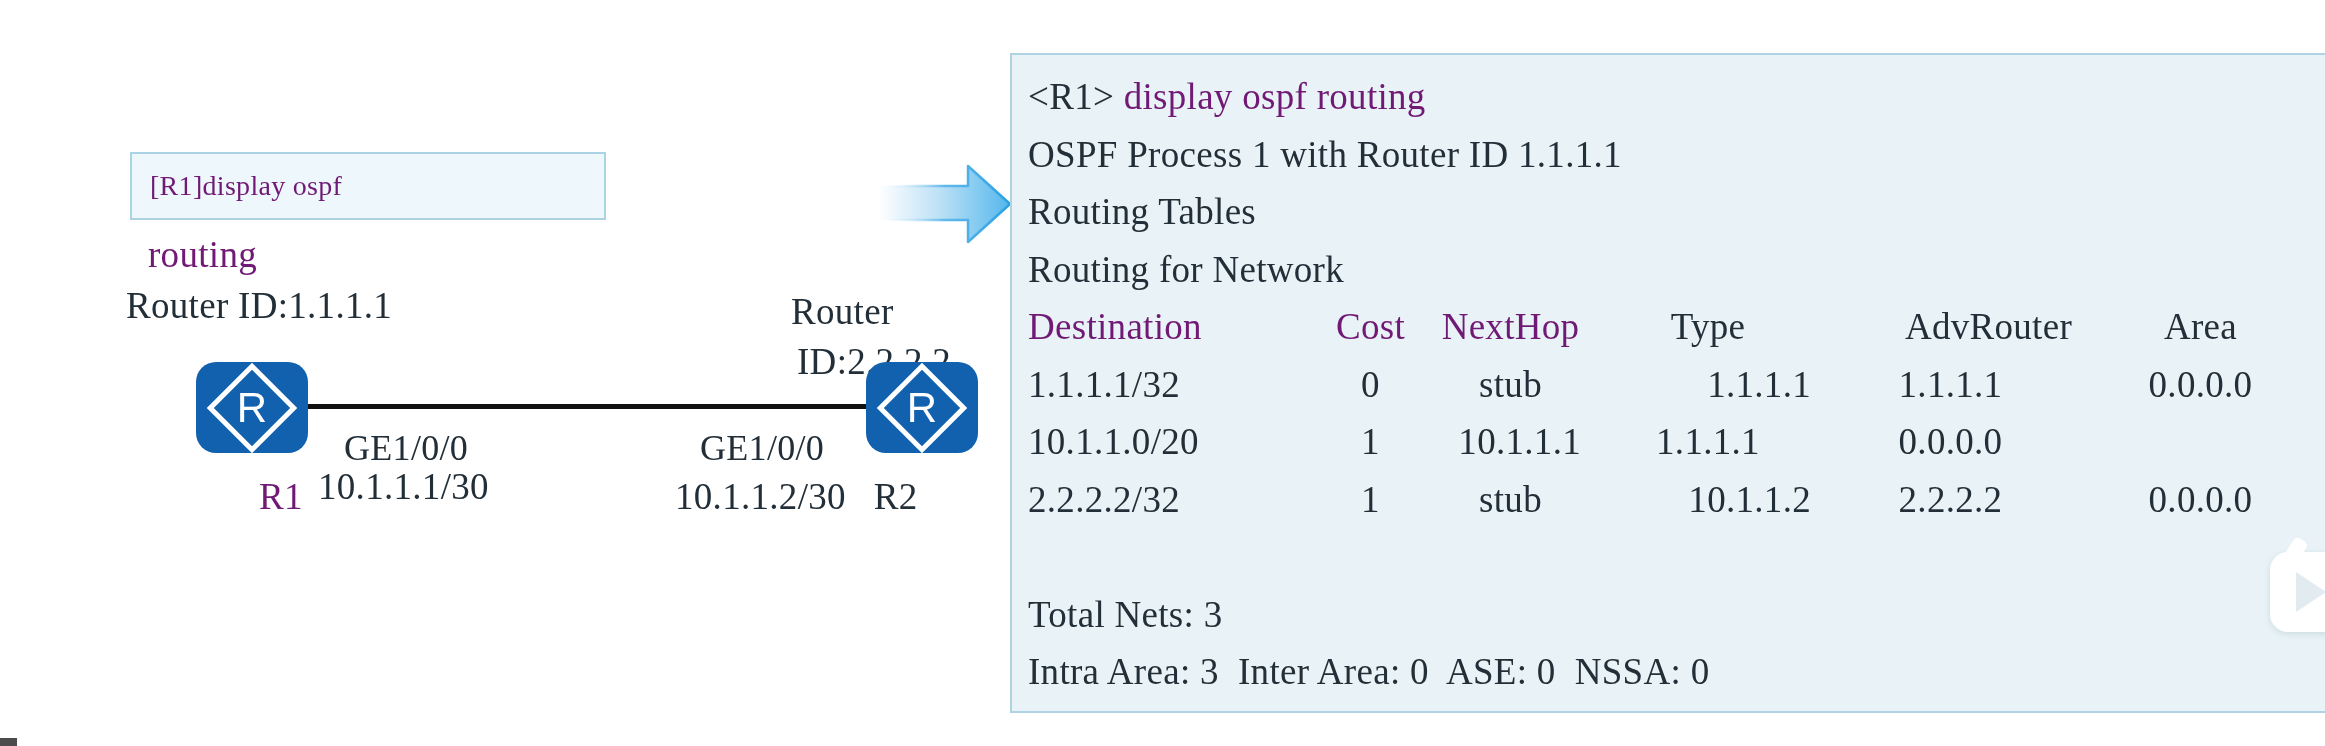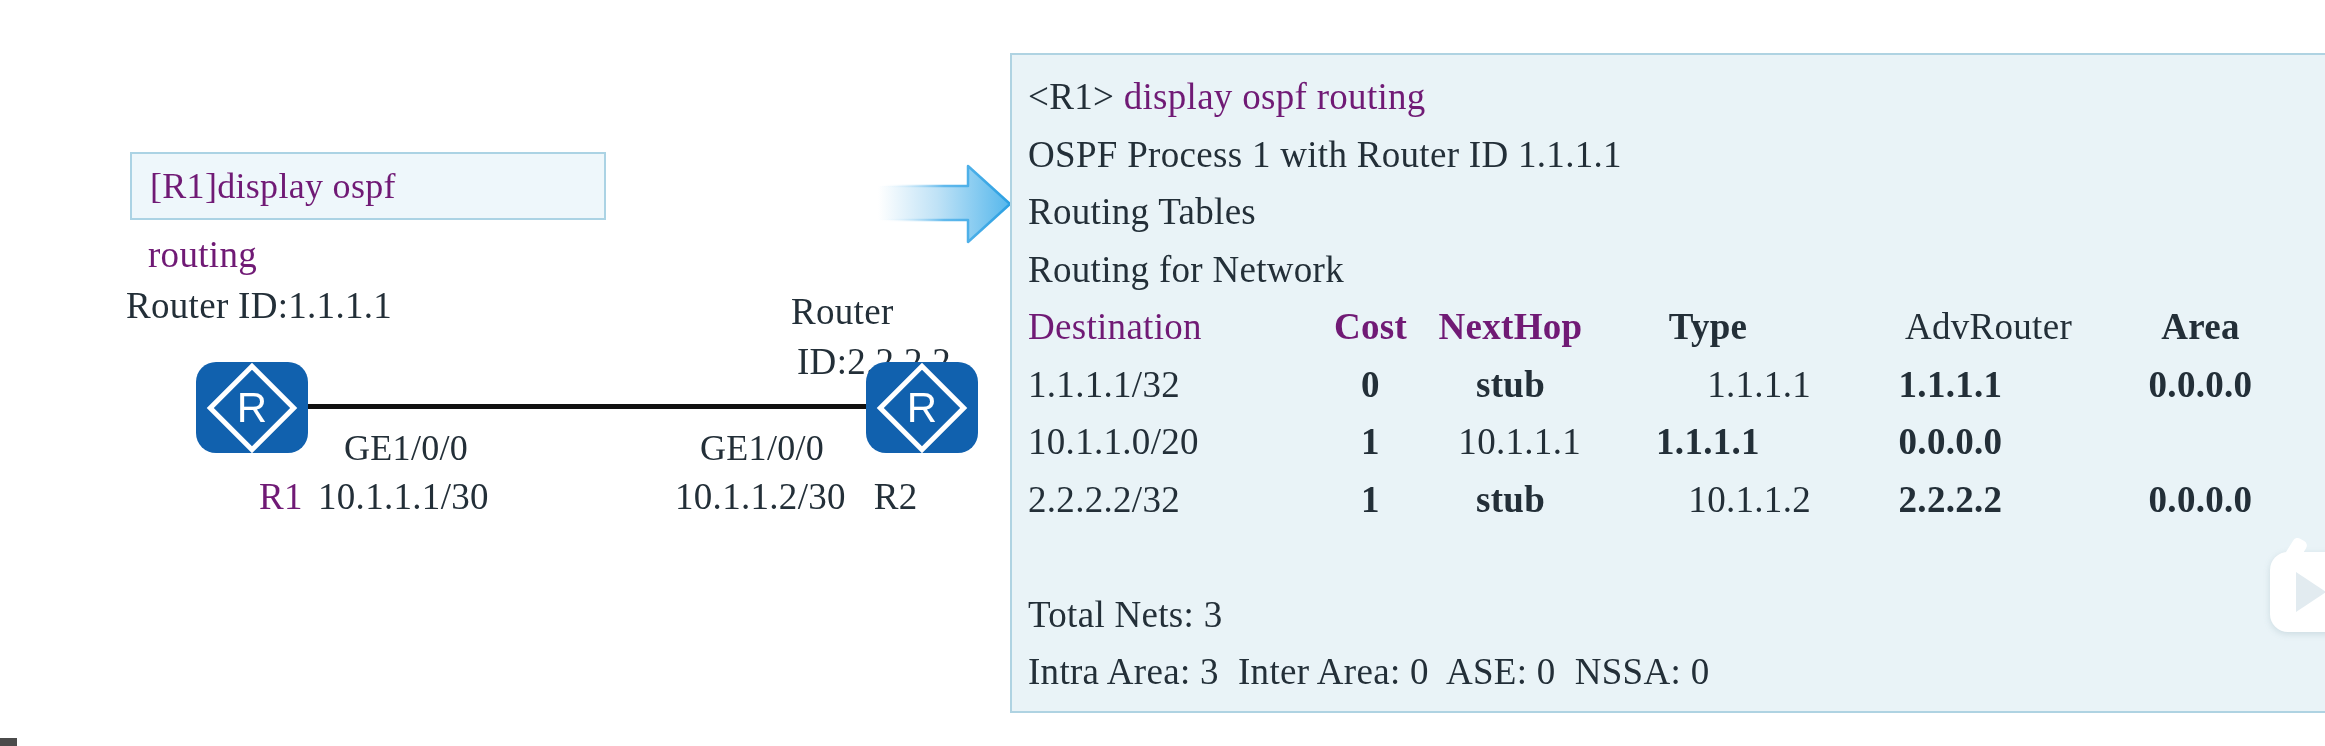--- a/index.html
+++ b/index.html
@@ -12,21 +12,21 @@
   .abs{position:absolute;}
   .txt{font-size:37px;line-height:46px;letter-spacing:.3px;white-space:nowrap;}
   .salmon{color:#701a75;}
 
   
   .cmd-box{
     left:130px;top:152px;width:476px;height:68px;
     background:#eef7fb;border:2px solid #abd3e4;
     display:flex;align-items:center;padding-left:18px;box-sizing:border-box;
   }
-  .cmd-box .txt{font-size:36px;}
+  .cmd-box .txt{font-size:28px;}
   .cmd-routing{left:148px;top:232px;}
   .rid1{left:126px;top:283px;}
   .rid2{left:763px;top:287px;z-index:1;line-height:50px;margin-left:28px;}
   .rid2 .l2{padding-left:6px;}
   .link-line{left:308px;top:404px;width:560px;height:5px;background:#101010;}
   .router-icon{
     width:112px;height:91px;border-radius:20px;background:#1161ae;
     display:flex;align-items:center;justify-content:center;
   }
   .icon-r1{left:196px;top:362px;}
@@ -36,41 +36,41 @@
     position:absolute;left:50%;top:50%;margin:-32px 0 0 -32px;
   }
   .router-letter{
     position:relative;z-index:3;
     font-family:"Liberation Sans","DejaVu Sans",sans-serif;
     font-size:42px;color:#ffffff;font-weight:500;
   }
   .ge-l{left:344px;top:425px;}
   .ge-r{left:700px;top:425px;}
   .r1-name{left:259px;top:474px;}
-  .ip-l{left:318px;top:474px;font-family:Liberation Serif, serif;}
+  .ip-l{left:318px;top:464px;font-family:Liberation Serif, serif;}
   .ip-r{left:675px;top:474px;}
   .ip-r .r2name{margin-left:28px;}
 
   
   .arrow-svg{left:876px;top:160px;}
 
   
   .terminal{
     left:1010px;top:53px;width:1330px;height:660px;box-sizing:border-box;
     background:#e9f3f7;border:2px solid #afd3e2;
     padding:13px 0 0 16px;
   }
   .tline{height:57.5px;display:flex;align-items:center;font-size:37px;letter-spacing:.3px;white-space:pre;}
   .trow{
     display:grid;grid-template-columns:285px 115px 165px 230px 255px 245px;
     height:57.5px;align-items:center;font-size:37px;letter-spacing:.3px;
   }
   .trow span{display:block;white-space:nowrap;}
   .a-l{text-align:left;}
-  .a-c{text-align:center;font-weight:bold;}
+  .a-c{text-align:center;}
   .a-r{text-align:right;padding-right:12px;box-sizing:border-box;}
   .hdr-adv{text-align:right;padding-right:6px;box-sizing:border-box;}
 
   
   .watermark{
     left:2270px;top:552px;width:80px;height:80px;border-radius:18px;
     background:#ffffff;box-shadow:0 2px 6px rgba(120,150,165,.25);
   }
   .watermark .tab{
     position:absolute;left:18px;top:-14px;width:15px;height:26px;border-radius:5px;

